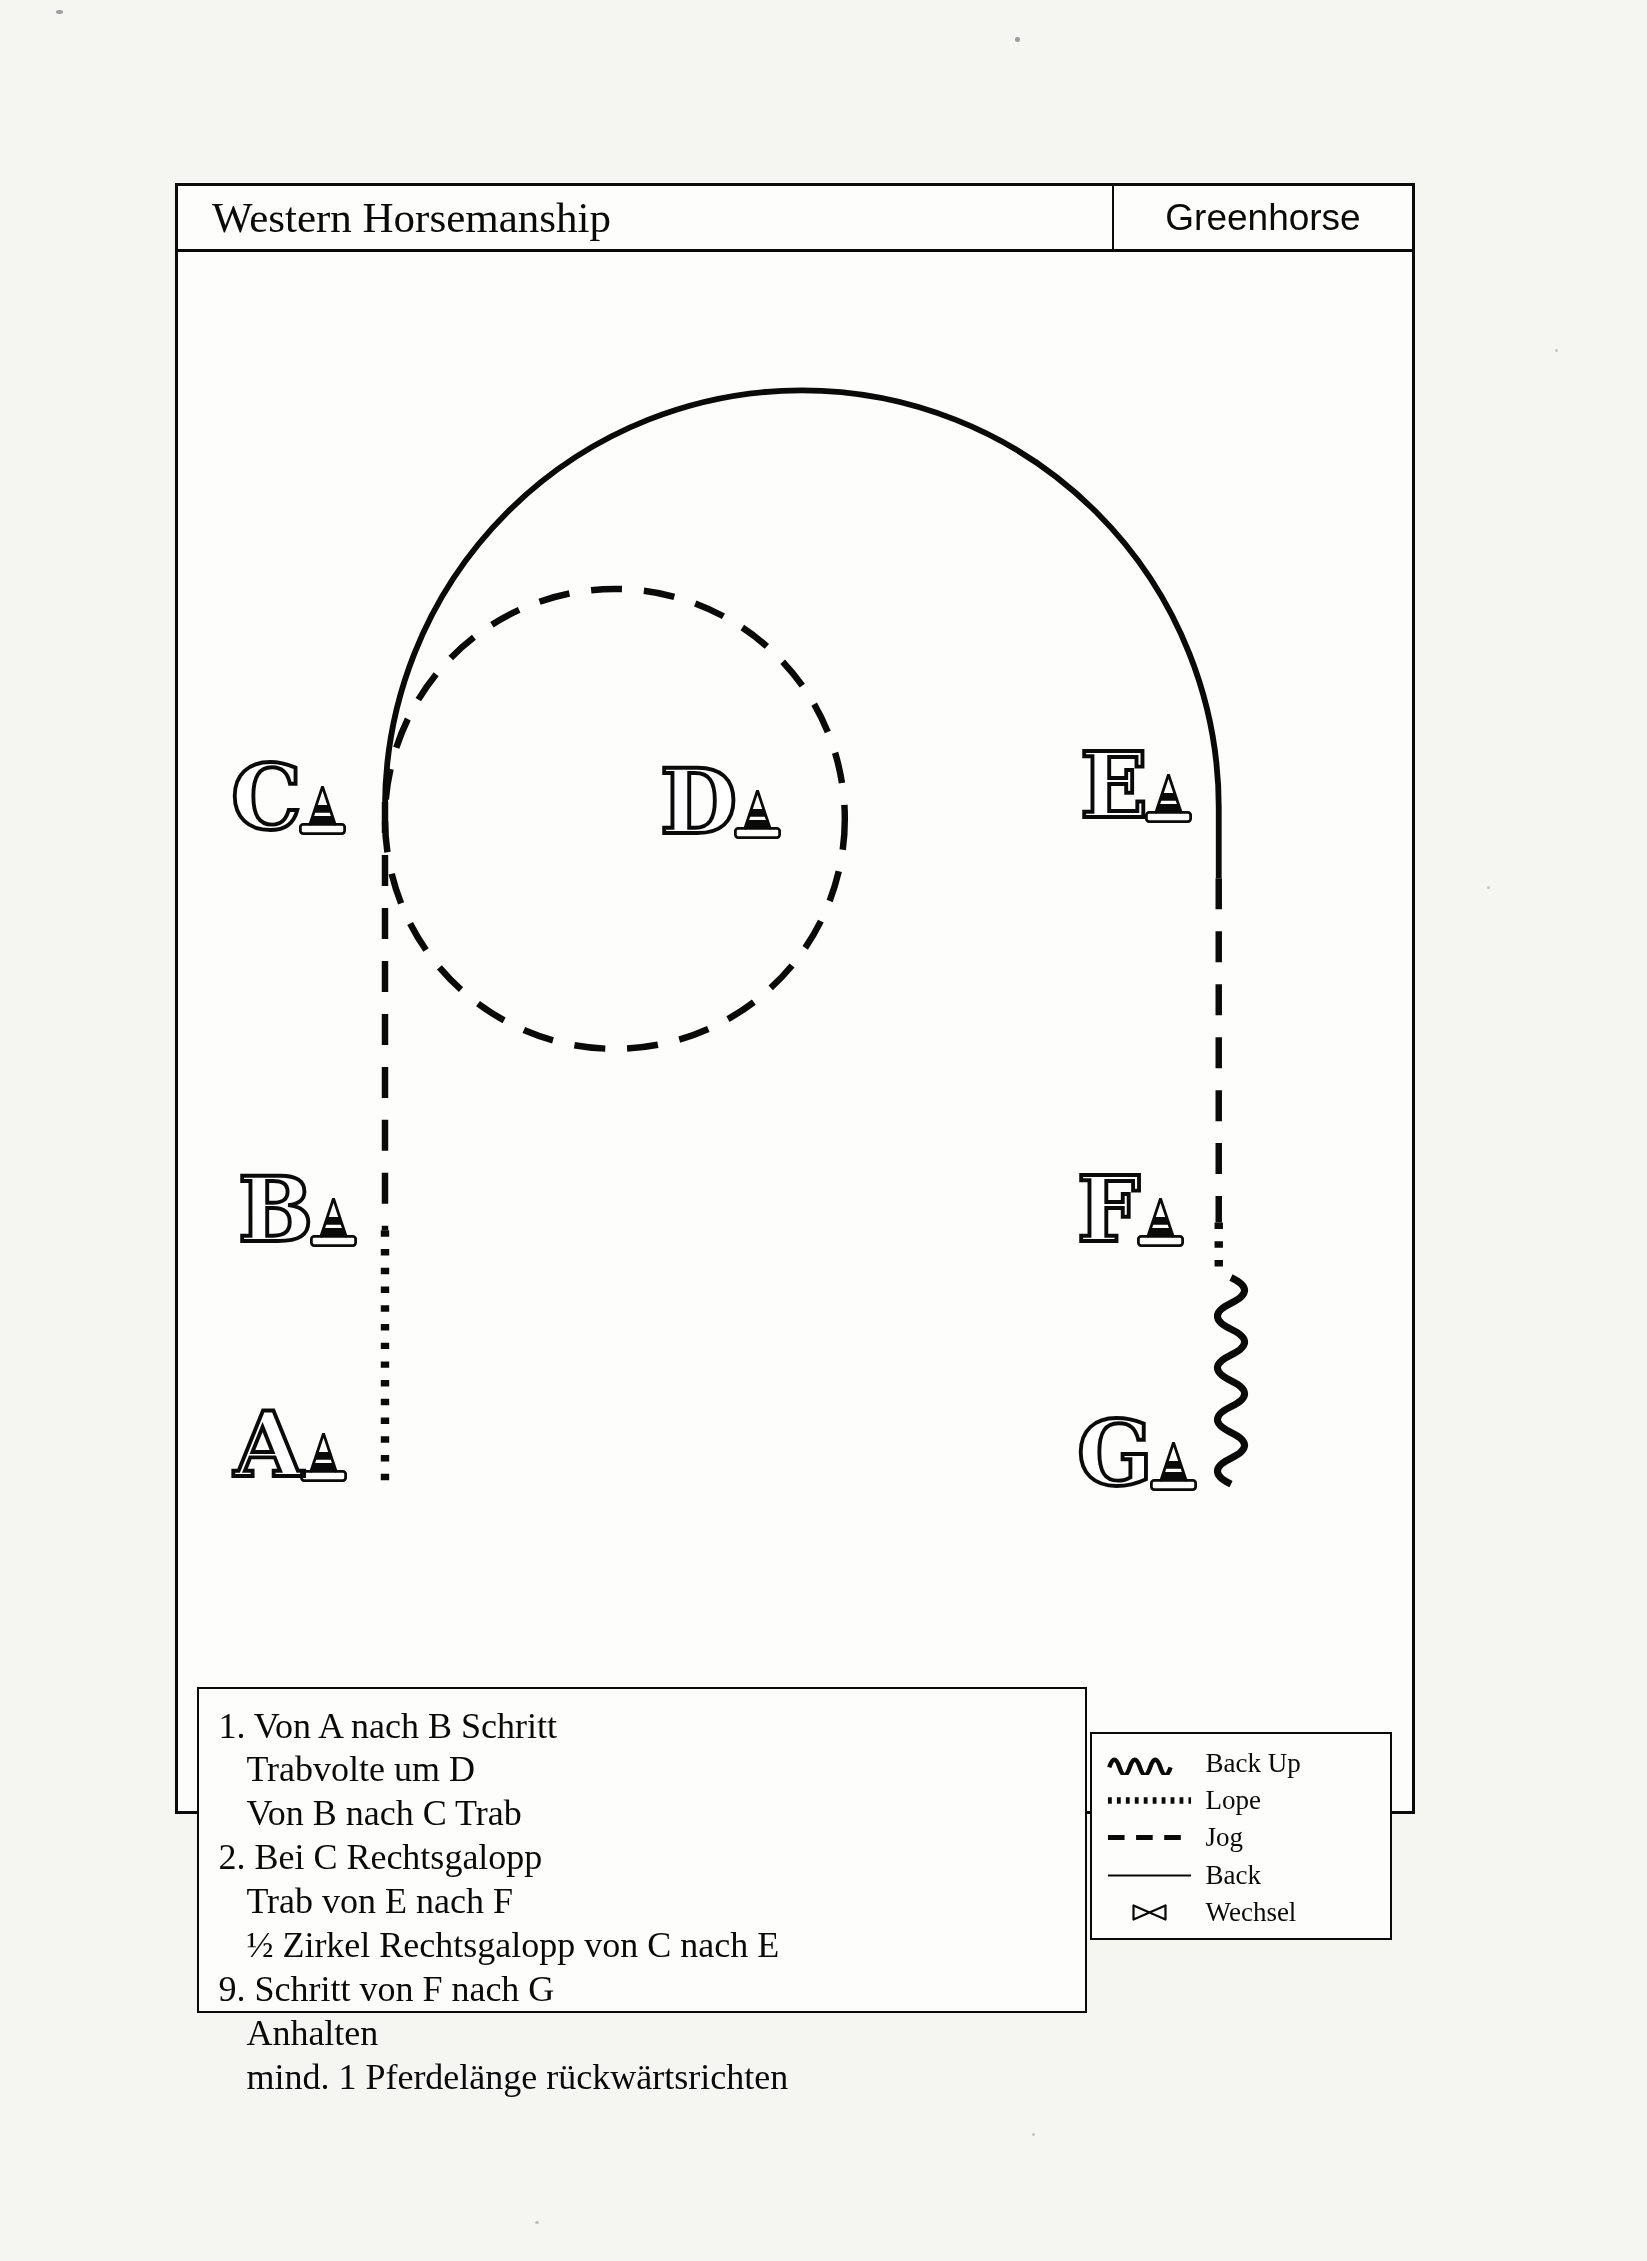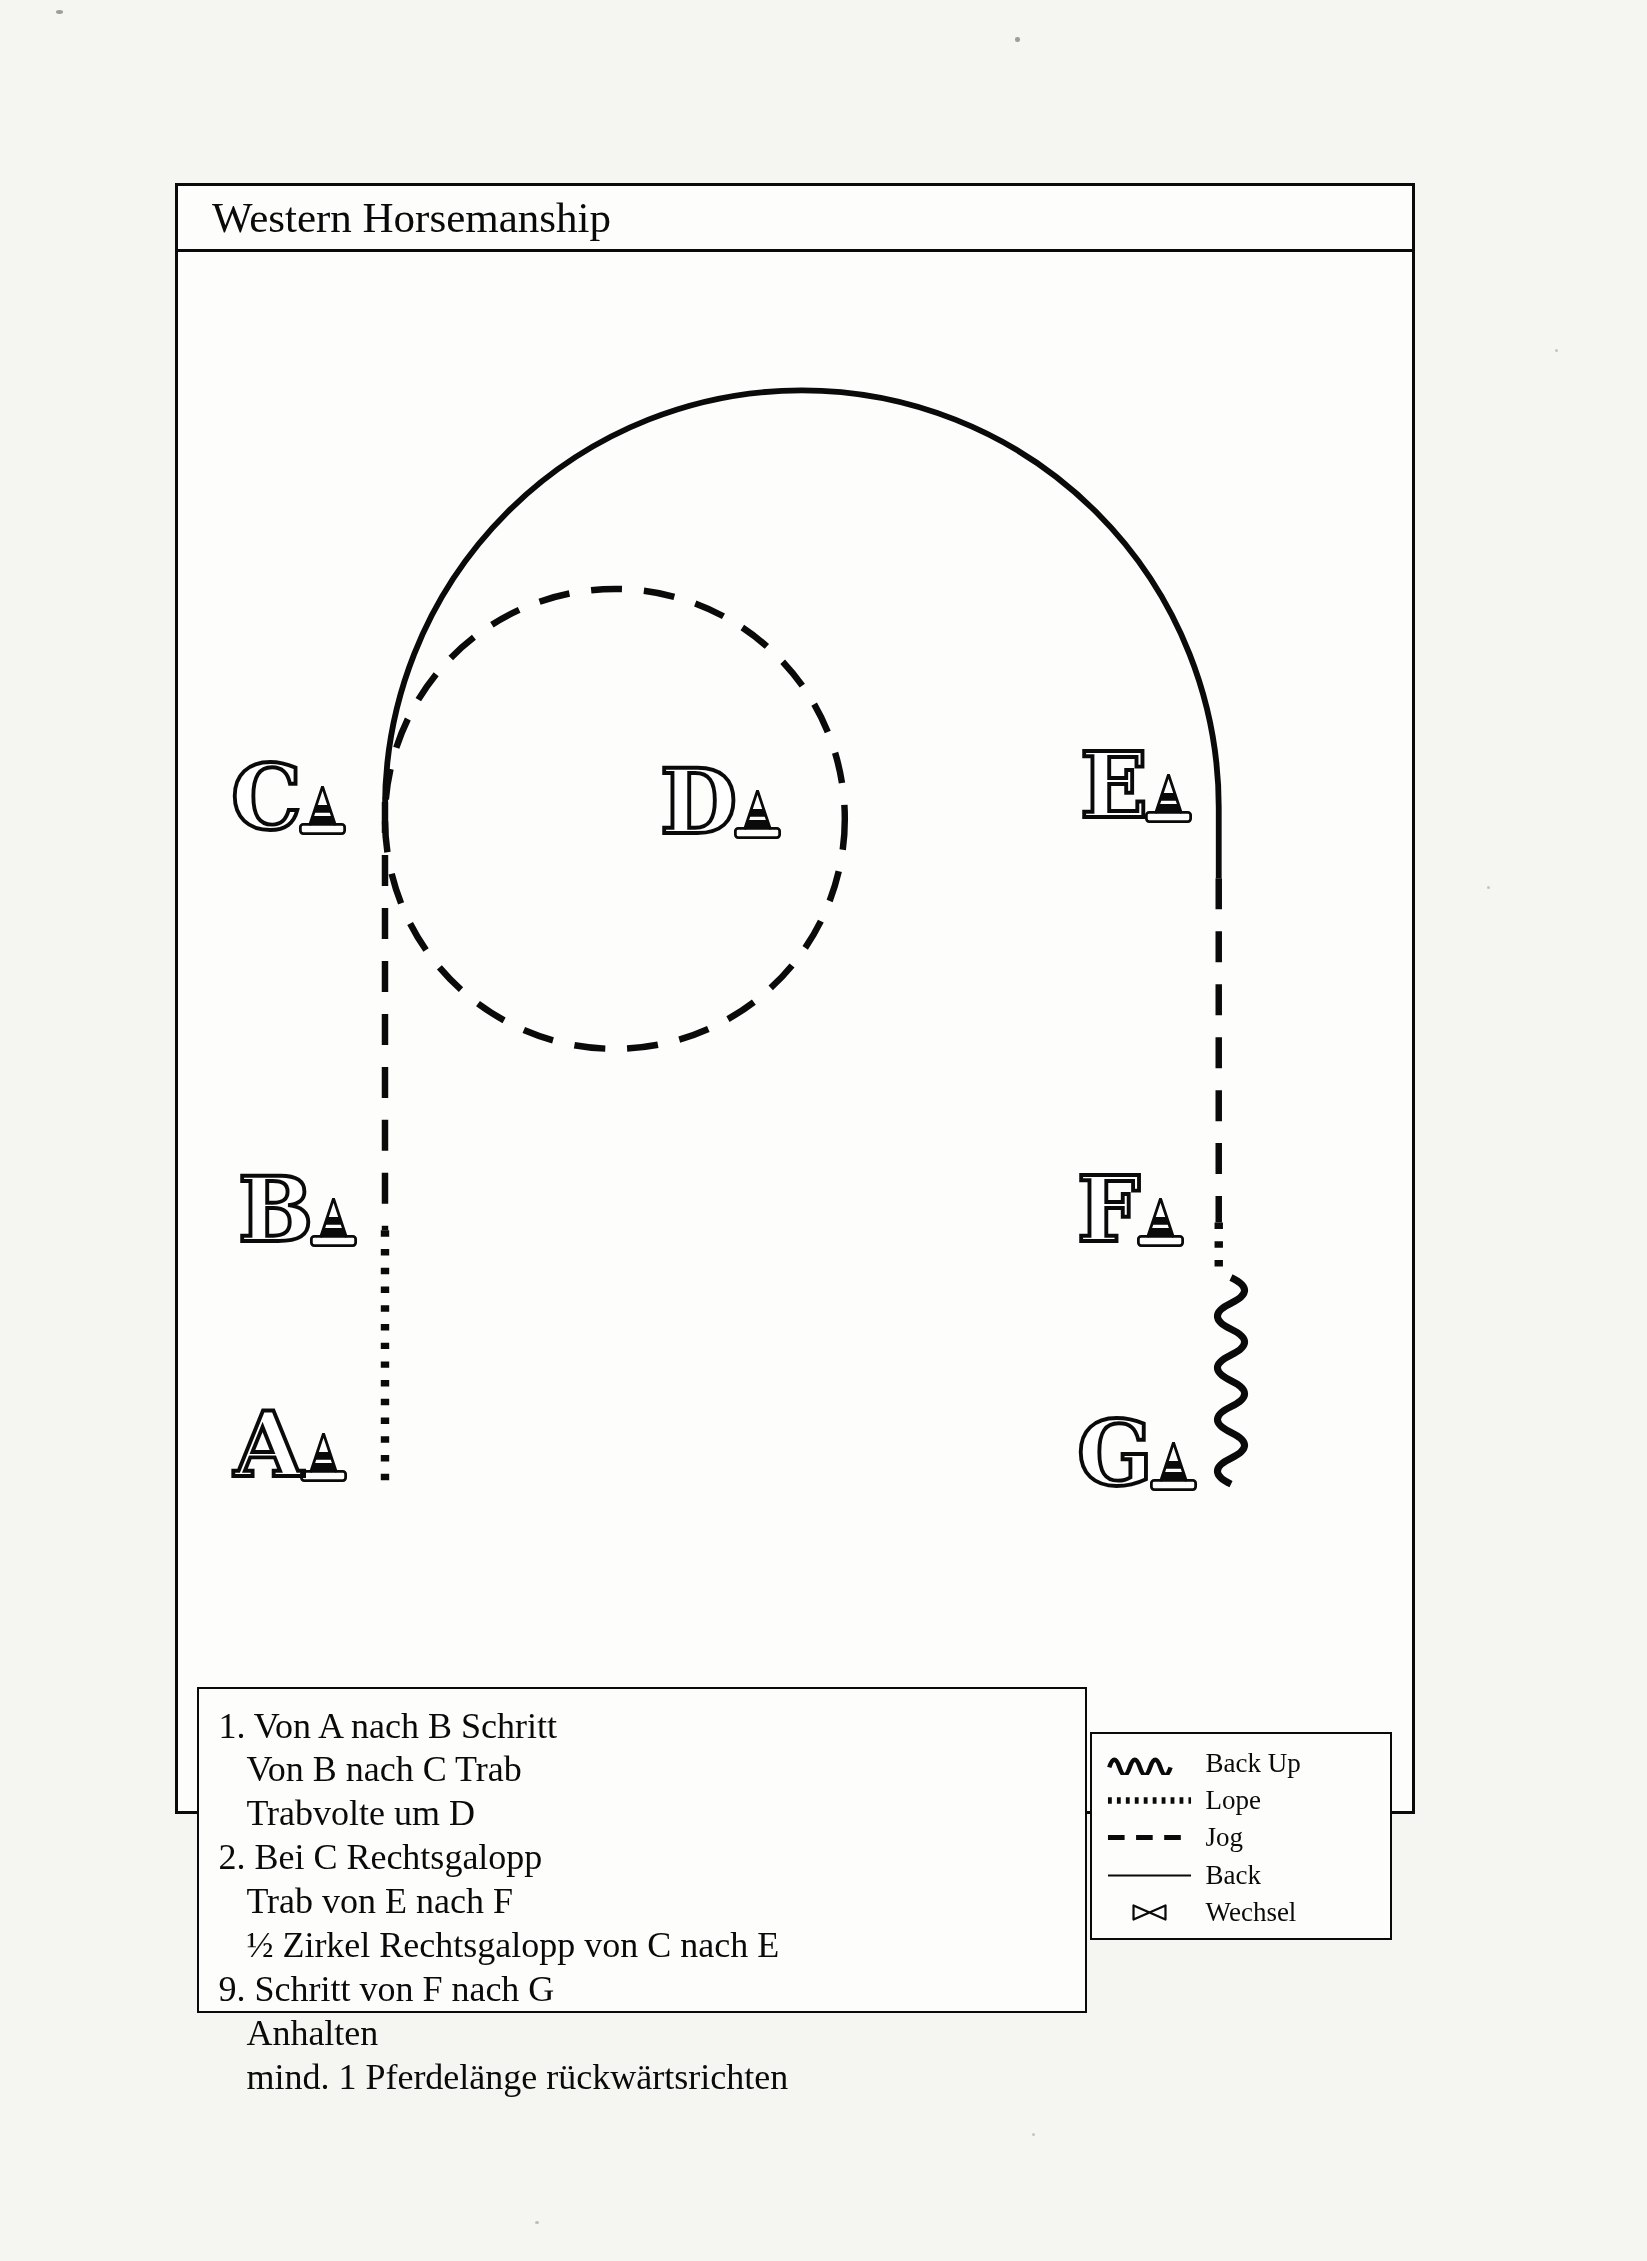--- a/index.html
+++ b/index.html
@@ -91,20 +91,21 @@
 <div class="speck" style="left:1555px;top:349px;width:3.2px;height:3.2px;opacity:.3"></div>
 <div class="speck" style="left:1487px;top:886px;width:3.2px;height:3.2px;opacity:.3"></div>
 <div class="speck" style="left:1032px;top:2133px;width:3.2px;height:3.2px;opacity:.3"></div>
 <div class="speck" style="left:535px;top:2221px;width:3.9px;height:3.2px;opacity:.35"></div>
 <div class="speck" style="left:279px;top:460px;width:3.2px;height:2.6px;opacity:.3"></div>
 
 <div class="page">
 
   <div class="header">
     <div class="header-title">Western Horsemanship</div>
+    <div class="header-cat">Greenhorse</div>
   </div>
 
 </div>
 
 <svg class="course-svg" width="1647" height="2261" viewBox="0 0 2550 3501">
 
   <path d="M 596 1250 A 645.5 645.5 0 0 1 1887 1250 L 1887 1360" fill="none" stroke="#0a0a0a" stroke-width="9"></path>
 
   <circle cx="952" cy="1268" r="356" fill="none" stroke="#0a0a0a" stroke-width="10" stroke-dasharray="48 34"></circle>
 
@@ -184,22 +185,22 @@
   <svg class="cone" viewBox="0 0 64 64">
     <rect x="8" y="47" width="48" height="10" rx="3" fill="none" stroke="#0a0a0a" stroke-width="3"></rect>
     <path d="M32 6 L46 48 M32 6 L18 48" fill="none" stroke="#0a0a0a" stroke-width="3"></path>
     <path d="M25.3 26 L38.7 26 L41.5 34.5 L22.5 34.5 Z" fill="#0a0a0a"></path>
     <path d="M21.3 38 L42.7 38 L45.5 46.5 L18.5 46.5 Z" fill="#0a0a0a"></path>
   </svg>
 </div>
 
 <div class="instructions">
   <div class="instr-line">1. Von A nach B Schritt</div>
+  <div class="instr-line indent">Trabvolte um D</div>
   <div class="instr-line indent">Von B nach C Trab</div>
-  <div class="instr-line indent">Trabvolte um D</div>
   <div class="instr-line">2. Bei C Rechtsgalopp</div>
   <div class="instr-line indent">Trab von E nach F</div>
   <div class="instr-line indent">½ Zirkel Rechtsgalopp von C nach E</div>
   <div class="instr-line">9. Schritt von F nach G</div>
   <div class="instr-line indent">Anhalten</div>
   <div class="instr-line indent">mind. 1 Pferdelänge rückwärtsrichten</div>
 </div>
 
 <div class="legend">
   <div class="legend-row">

